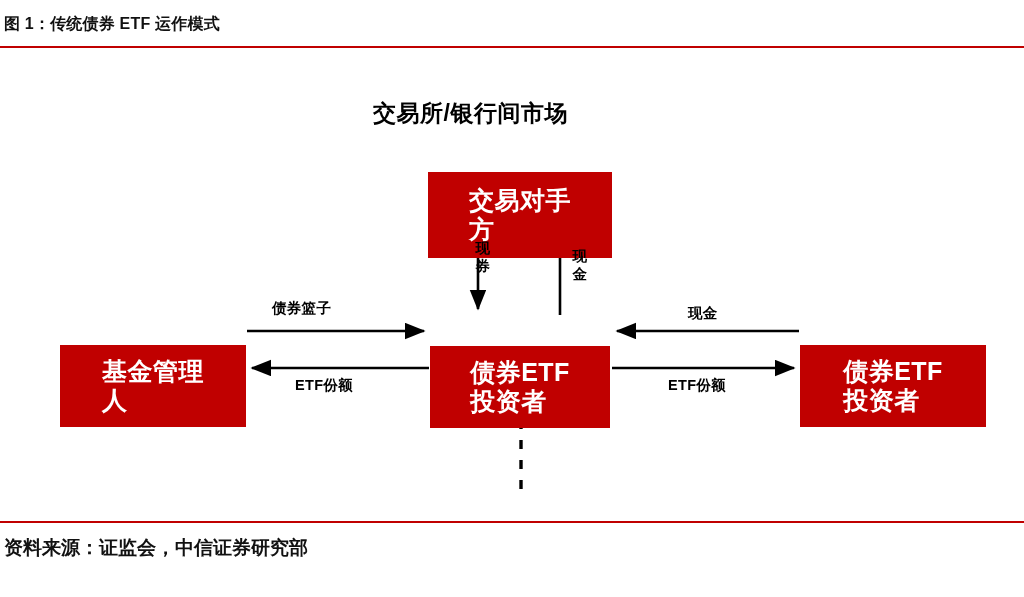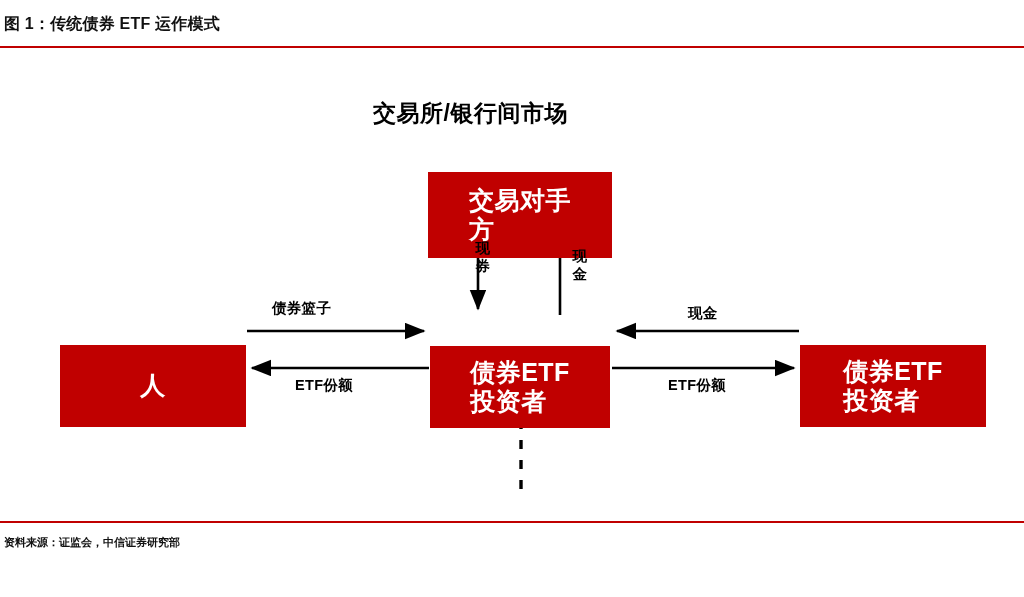--- a/index.html
+++ b/index.html
@@ -40,21 +40,21 @@
     left: 0;
     top: 521px;
     width: 1024px;
     height: 2px;
     background: #C00000;
   }
   .fig-source {
     position: absolute;
     left: 4px;
     top: 535px;
-    font-size: 11px;
+    font-size: 19px;
     font-weight: 700;
     color: #111111;
     white-space: nowrap;
   }
 
   
   .canvas {
     position: absolute;
     left: 0;
     top: 48px;
@@ -182,20 +182,21 @@
 
   <div class="node" id="node-counterparty">
     <div>
       <span>交易对手</span>
       <span>方</span>
     </div>
   </div>
 
   <div class="node" id="node-fundmanager">
     <div>
+      <span>基金管理</span>
       <span>人</span>
     </div>
   </div>
 
   <div class="node" id="node-etfinvestor-center">
     <div>
       <span>债券ETF</span>
       <span>投资者</span>
     </div>
   </div>

